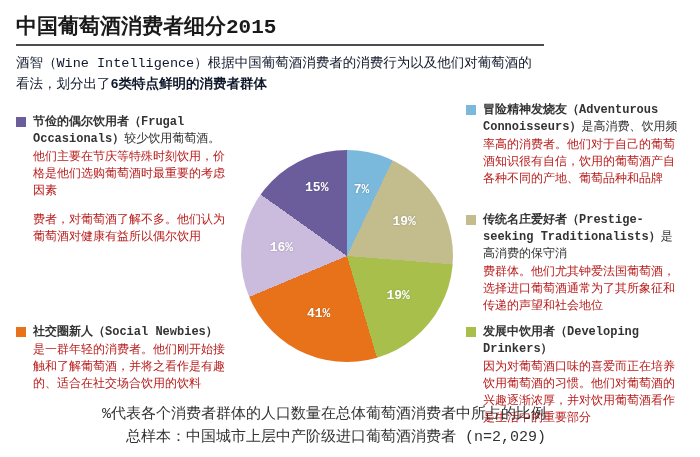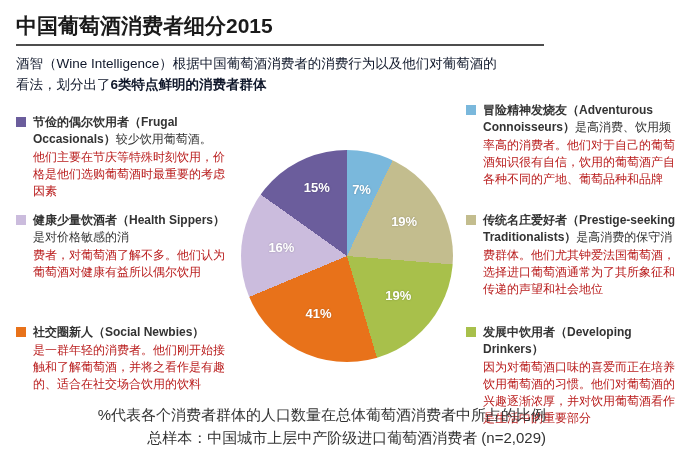--- a/index.html
+++ b/index.html
@@ -14,20 +14,21 @@
     color: #333333;
     position: relative;
     overflow: hidden;
   }
   .page {
     position: relative;
     width: 560px;
     height: 457px;
     box-sizing: border-box;
     padding: 10px 14px 0 14px;
+    font-family: Liberation Mono, monospace;
   }
   .title {
     font-size: 21px;
     font-weight: bold;
     color: #1a1a1a;
     letter-spacing: 0px;
     margin: 2px 0 0 2px;
   }
   .title-rule {
     border-bottom: 2px solid #4d4d4d;
@@ -138,25 +139,20 @@
     <div class="legend-block left" style="top:0px;margin-top:12px;">
       <span class="legend-head">
         <span class="swatch" style="background:#6b5d9c"></span>
         <span class="legend-name">节俭的偶尔饮用者（Frugal</span>
         <span class="legend-name">Occasionals）</span><span class="legend-body-inline">较少饮用葡萄酒。</span>
       </span>
       <span class="legend-text">他们主要在节庆等特殊时刻饮用，价格是他们选购葡萄酒时最重要的考虑因素</span>
     </div>
 
     <div class="legend-block left" style="top:110px;">
-      <span class="legend-head">
-        <span class="swatch" style="background:#cbbcdd"></span>
-        <span class="legend-name">健康少量饮酒者（Health</span>
-        <span class="legend-name">Sippers）</span><span class="legend-body-inline">是对价格敏感的消</span>
-      </span>
       <span class="legend-text">费者，对葡萄酒了解不多。他们认为葡萄酒对健康有益所以偶尔饮用</span>
     </div>
 
     <div class="legend-block left" style="top:222px;">
       <span class="legend-head">
         <span class="swatch" style="background:#e8721a"></span>
         <span class="legend-name">社交圈新人（Social Newbies）</span>
       </span>
       <span class="legend-text">是一群年轻的消费者。他们刚开始接触和了解葡萄酒，并将之看作是有趣的、适合在社交场合饮用的饮料</span>
     </div>

